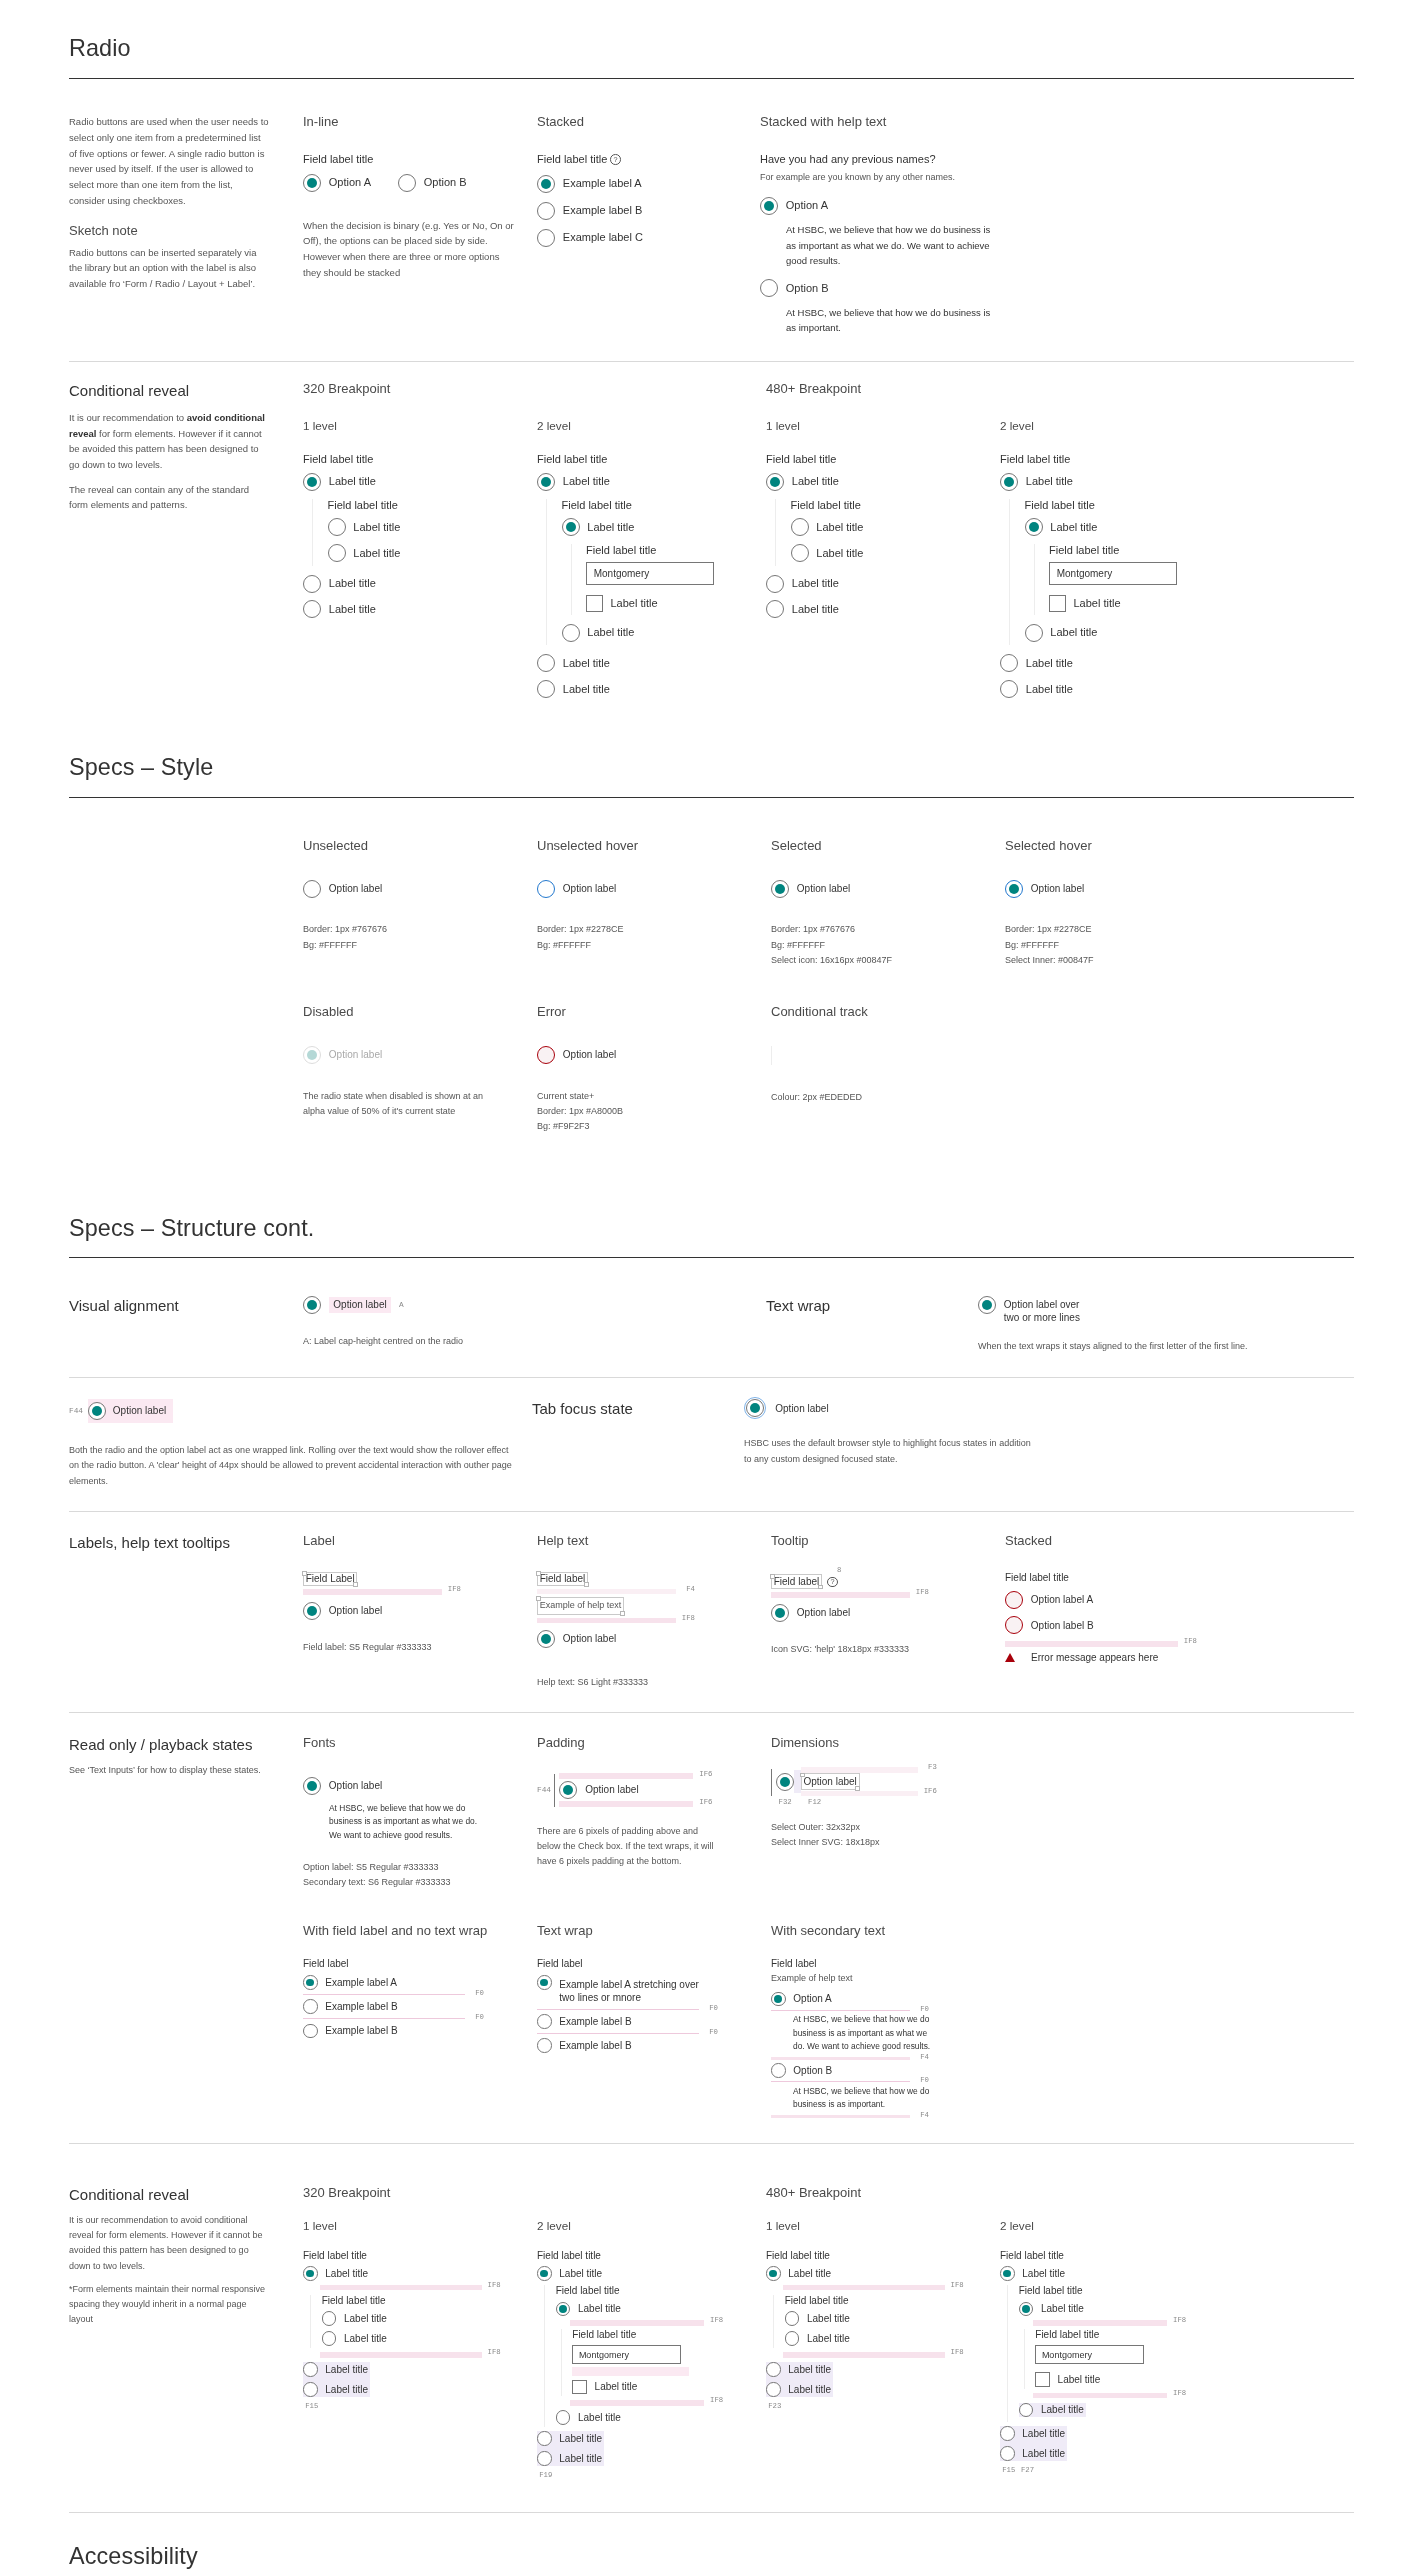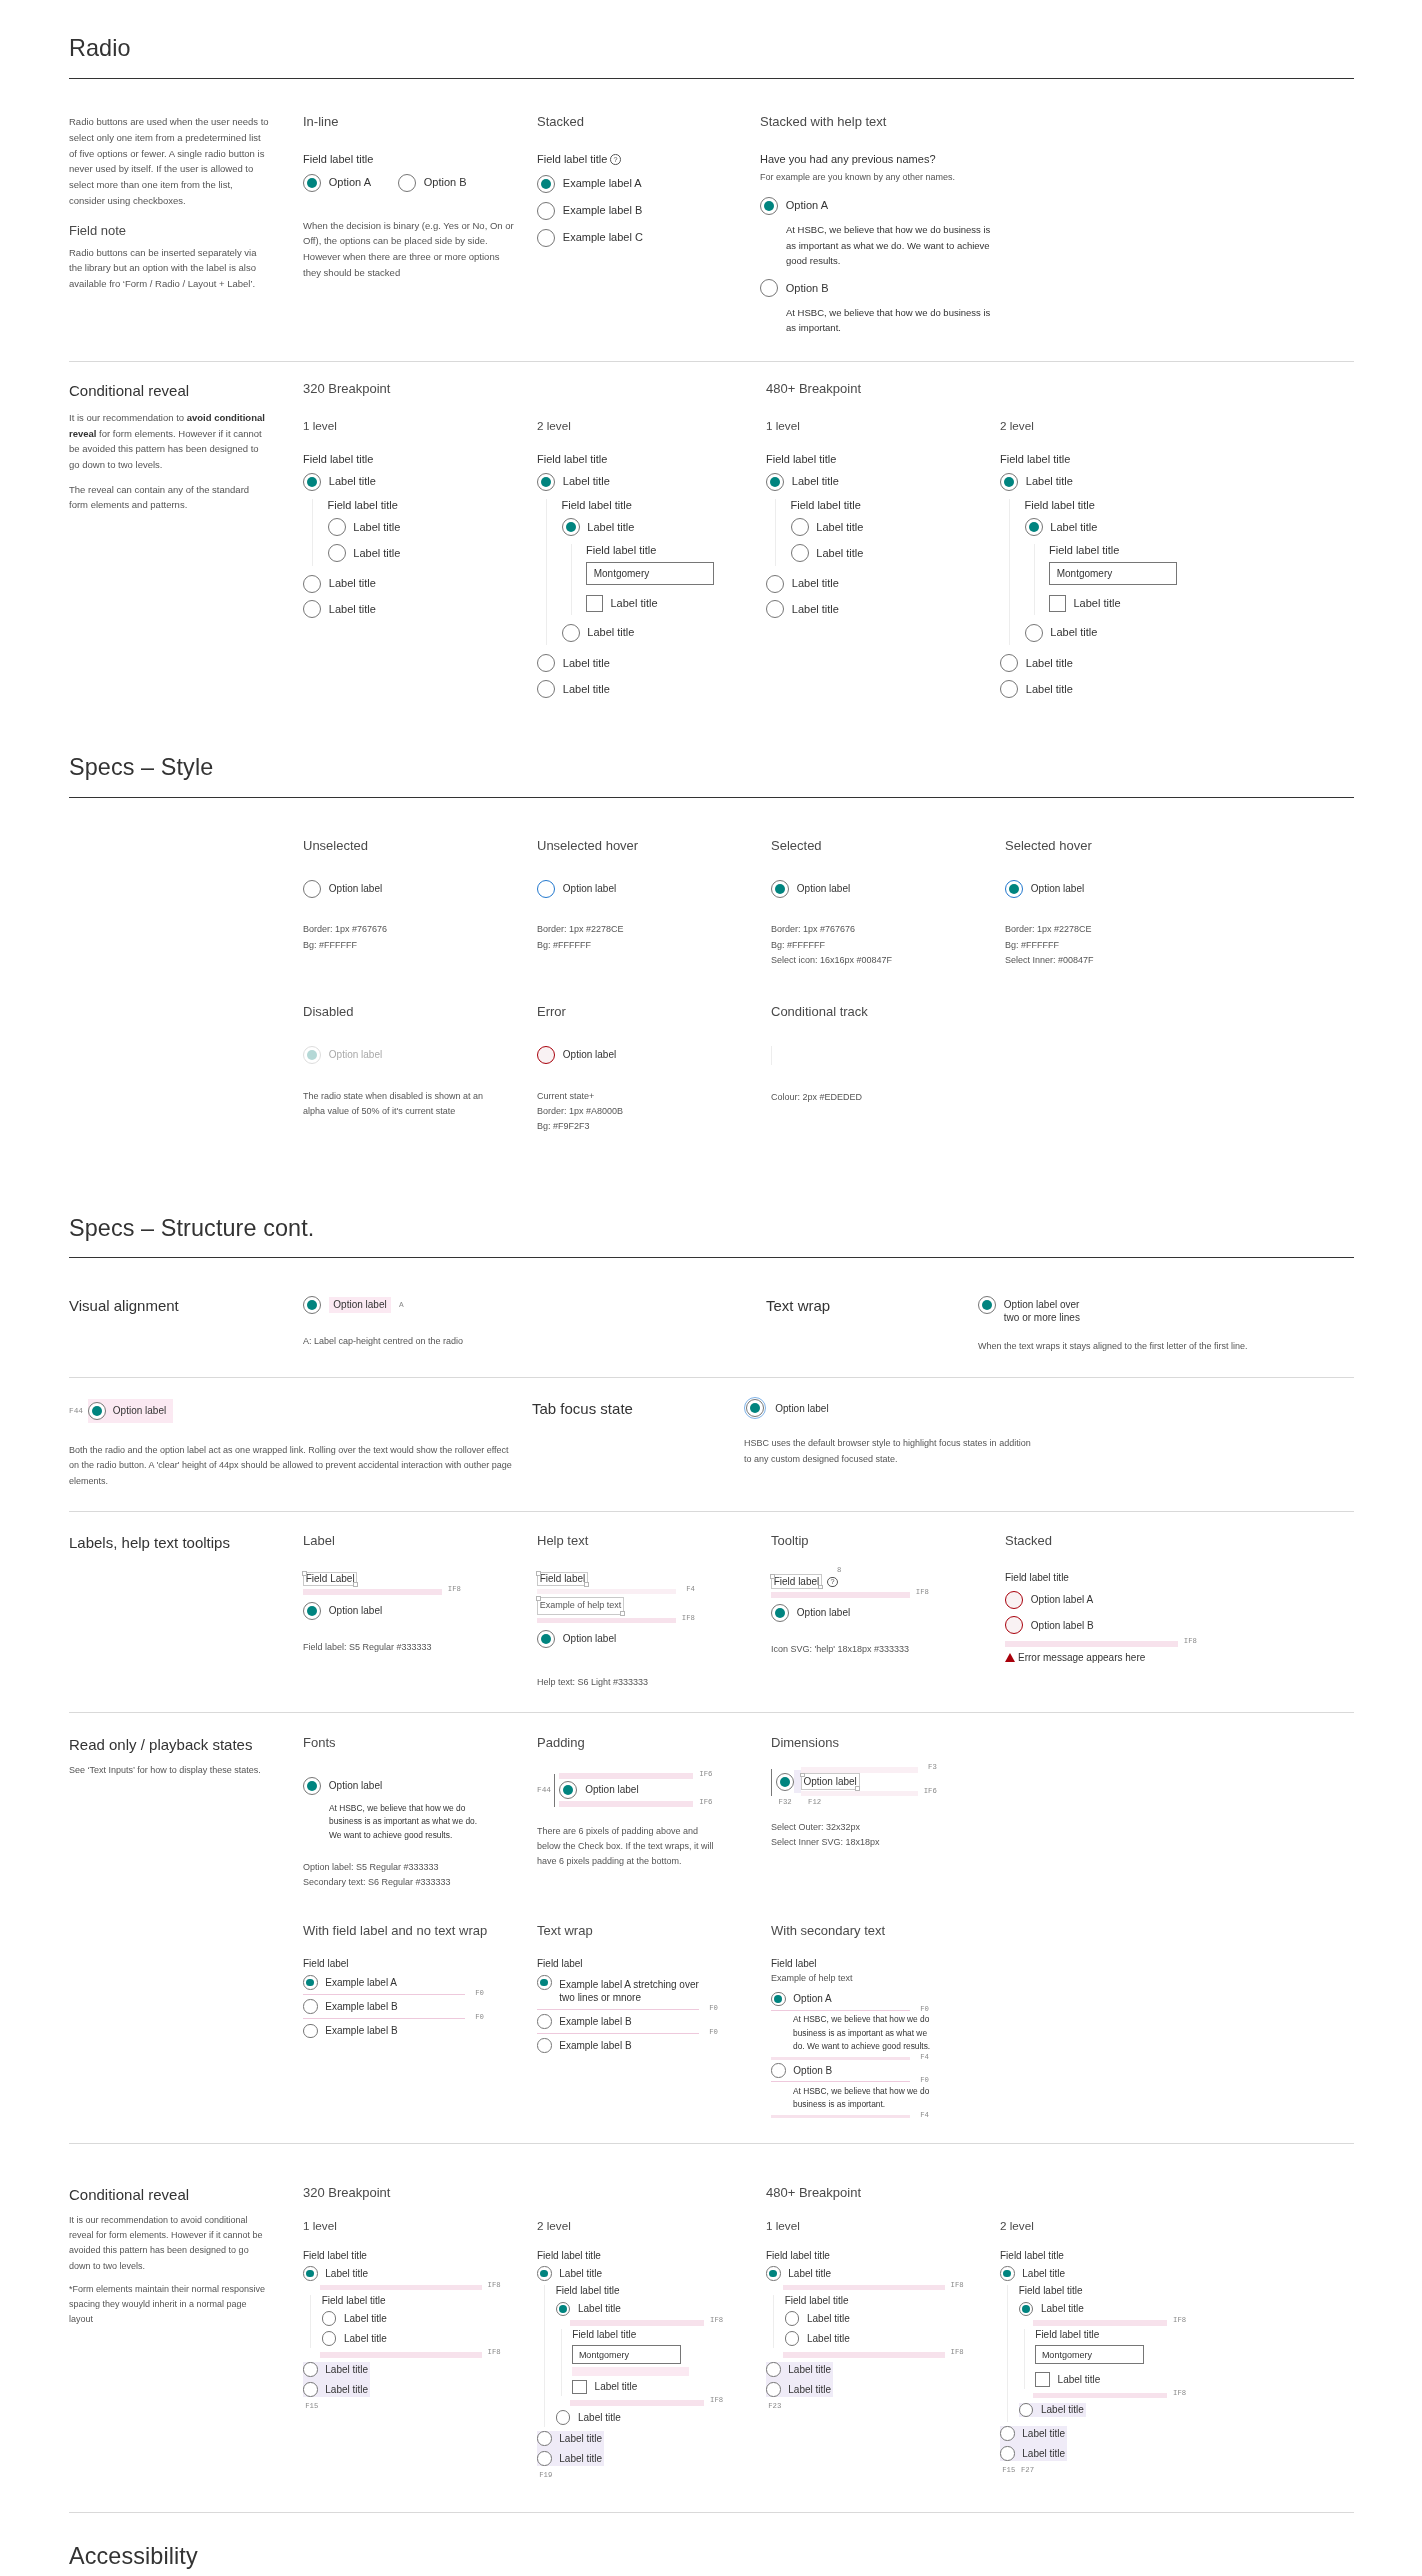--- a/index.html
+++ b/index.html
@@ -104,21 +104,21 @@
 
   <section class="sec" style="padding-top:35px;">
     <div class="sec-head-wrap">
       <div class="sec-title">Radio</div>
       <div class="rule"></div>
     </div>
 
     <div class="grid" style="padding-top:20px; padding-bottom:26px;">
       <div class="c-desc" style="padding-right:33px;">
         <p class="body-txt">Radio buttons are used when the user needs to select only one item from a predetermined list of five options or fewer. A single radio button is never used by itself. If the user is allowed to select more than one item from the list, consider using checkboxes.</p>
-        <h3 class="col-head" style="margin:14.5px 0 6.7px;">Field note</h3>
+        <h3 class="col-head" style="margin:14.5px 0 6.7px;">Sketch note</h3>
         <p class="body-txt">Radio buttons can be inserted separately via the library but an option with the label is also available fro ‘Form / Radio / Layout + Label’.</p>
       </div>
 
       <div style="width:234px; padding-right:22px;">
         <h3 class="col-head">In-line</h3>
         <div class="field-label" style="margin-top:23.4px;">Field label title</div>
         <div style="display:flex; gap:27px; margin-top:9px;">
           <label class="opt">
             <span class="radio">
                 <span class="dot"></span>
@@ -559,21 +559,21 @@
             <span class="radio error"></span>
             <span class="opt-label sm">Option label A</span>
           </label>
           <label class="opt" style="margin-top:7.8px;">
             <span class="radio error"></span>
             <span class="opt-label sm">Option label B</span>
           </label>
           <div class="mbar" style="width:173px; margin-top:6.7px;">
               <span class="tag">IF8</span>
             </div>
-          <div style="display:flex; align-items:center; gap:3px; margin-top:4.5px;">
+          <div style="display:flex; align-items:center; gap:16px; margin-top:4.5px;">
             <span class="warn-icon"></span>
             <span class="opt-label sm" style="color:#333;">Error message appears here</span>
           </div>
         </div>
       </div>
     </div>
     <div class="rule-light"></div>
 
     <div class="grid" style="padding:22px 0 22px;">
       <div class="c-desc" style="padding-right:33px;">

